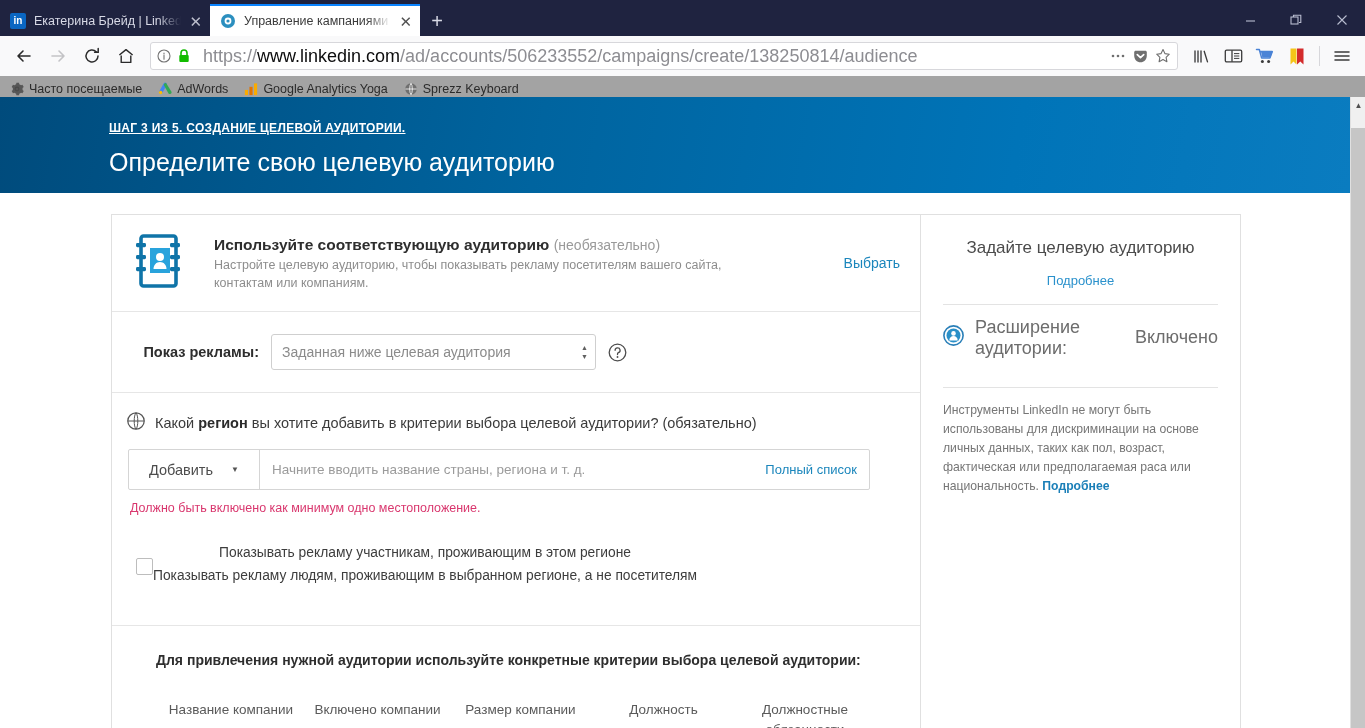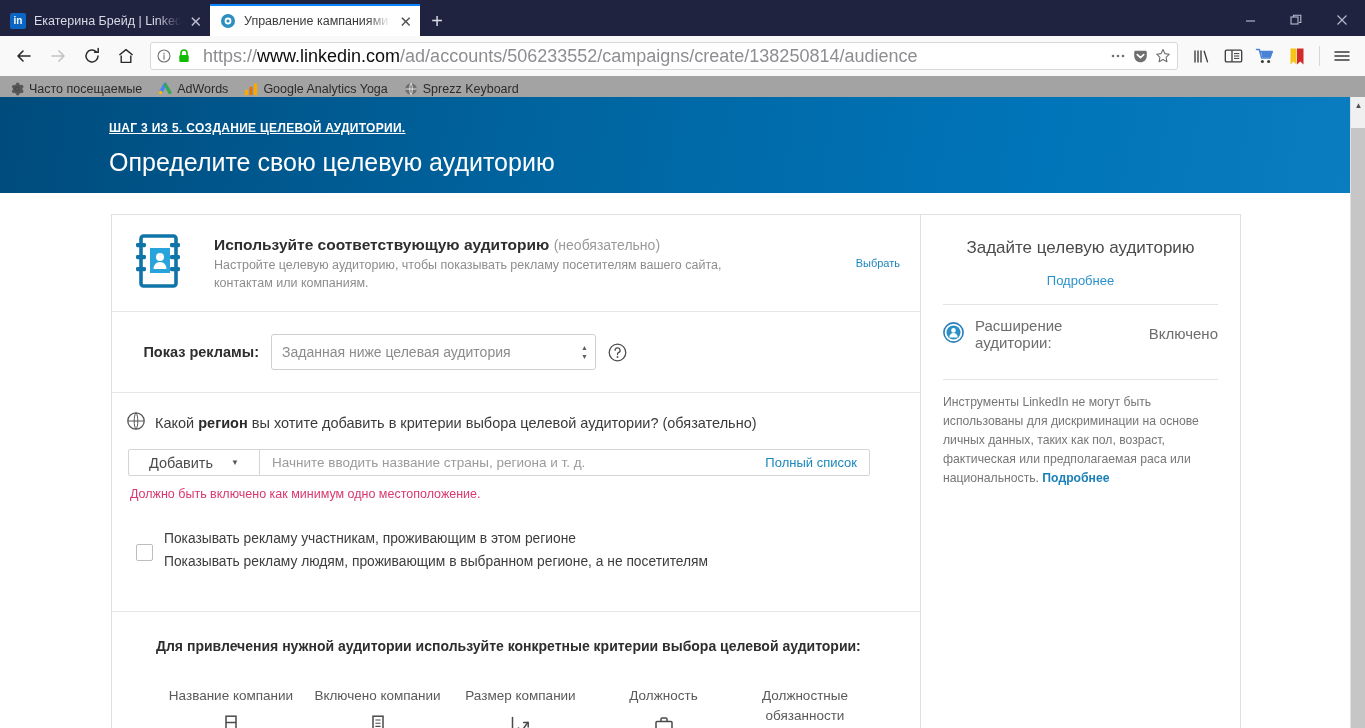--- a/index.html
+++ b/index.html
@@ -133,21 +133,21 @@
     padding: 18px 20px 18px 20px; gap: 30px;
   }
   .matched-txt { flex: 1; padding-top: 2px; }
   .matched-h {
     font-size: 15.5px; font-weight: bold; color: #2e2e2e; display: inline;
   }
   .matched-opt { font-size: 14px; color: #9a9a9a; display: inline; }
   .matched-p {
     font-size: 12.5px; color: #8d8d8d; line-height: 1.42; margin-top: 3px; max-width: 540px;
   }
-  .link-blue { color: #1b86bc; font-size: 11px; cursor: pointer; }
+  .link-blue { color: #1b86bc; font-size: 14px; cursor: pointer; }
 
   
   .showads {
     display: flex; align-items: center; gap: 12px;
     padding: 22px 20px 22px 20px;
   }
   .showads-label {
     font-size: 14.5px; font-weight: bold; color: #2e2e2e;
     width: 127px; text-align: right;
   }
@@ -167,21 +167,21 @@
 
   
   .region { padding: 18px 20px 16px 14px; }
   .region-q {
     display: flex; align-items: center; gap: 9px;
     font-size: 14.5px; color: #3b3b3b; margin-bottom: 15px;
   }
   .region-q b { font-weight: bold; color: #2b2b2b; }
 
   .region-input {
-    display: flex; height: 27px; margin-left: 2px;
+    display: flex; height: 41px; margin-left: 2px;
     border: 1px solid #d5d5d5; border-radius: 2px; width: 742px; background: #fff;
   }
   .addbtn {
     width: 131px; display: flex; align-items: center;
     justify-content: center; gap: 18px;
     border-right: 1px solid #d5d5d5;
     font-size: 14.5px; color: #4d4d4d; cursor: pointer;
   }
   .addbtn i { font-style: normal; font-size: 8px; color: #555; }
   .region-field {
@@ -191,21 +191,21 @@
   .fulllist {
     display: flex; align-items: center; padding-right: 12px;
     font-size: 13px; color: #1b86bc; cursor: pointer; white-space: nowrap;
   }
 
   .region-err {
     color: #d9376e; font-size: 12.5px; margin: 11px 0 0 4px;
   }
 
   .chkrow {
-    display: flex; gap: 11px; padding: 30px 20px 26px 10px; align-items: flex-start;
+    display: flex; padding: 30px 20px 26px 10px; align-items: flex-start; text-align: center;
   }
   .chkbox {
     width: 17px; height: 17px; border: 1px solid #bdbdbd;
     border-radius: 2px; background: #fff; flex: none;
     margin-top: 13px; cursor: pointer;
   }
   .chk-l1 { font-size: 13.8px; color: #3d3d3d; }
   .chk-l2 { font-size: 13.8px; color: #3d3d3d; margin-top: 8px; }
 
   
@@ -230,21 +230,21 @@
     font-size: 17px; color: #4b4b4b; text-align: center;
     line-height: 1.35; font-weight: normal;
   }
   .side-more {
     text-align: center; font-size: 13px; color: #2a91cc;
     margin-top: 13px; cursor: pointer;
   }
   .side-hr { border-top: 1px solid #e3e3e3; margin: 16px 0 0 0; }
   .side-exp {
     display: flex; align-items: center; gap: 11px; padding: 12px 0;
-    font-size: 15px; color: #6d6d6d;
+    font-size: 18px; color: #6d6d6d;
   }
   .side-note {
     font-size: 12.2px; color: #767676; line-height: 1.55; padding-top: 13px;
   }
   .side-note b { color: #1b7fb8; font-weight: bold; cursor: pointer; }
 
   
   .sbar {
     position: absolute; right: 0; top: 97px;
     width: 15px; height: 631px; background: #f0f0f0;

